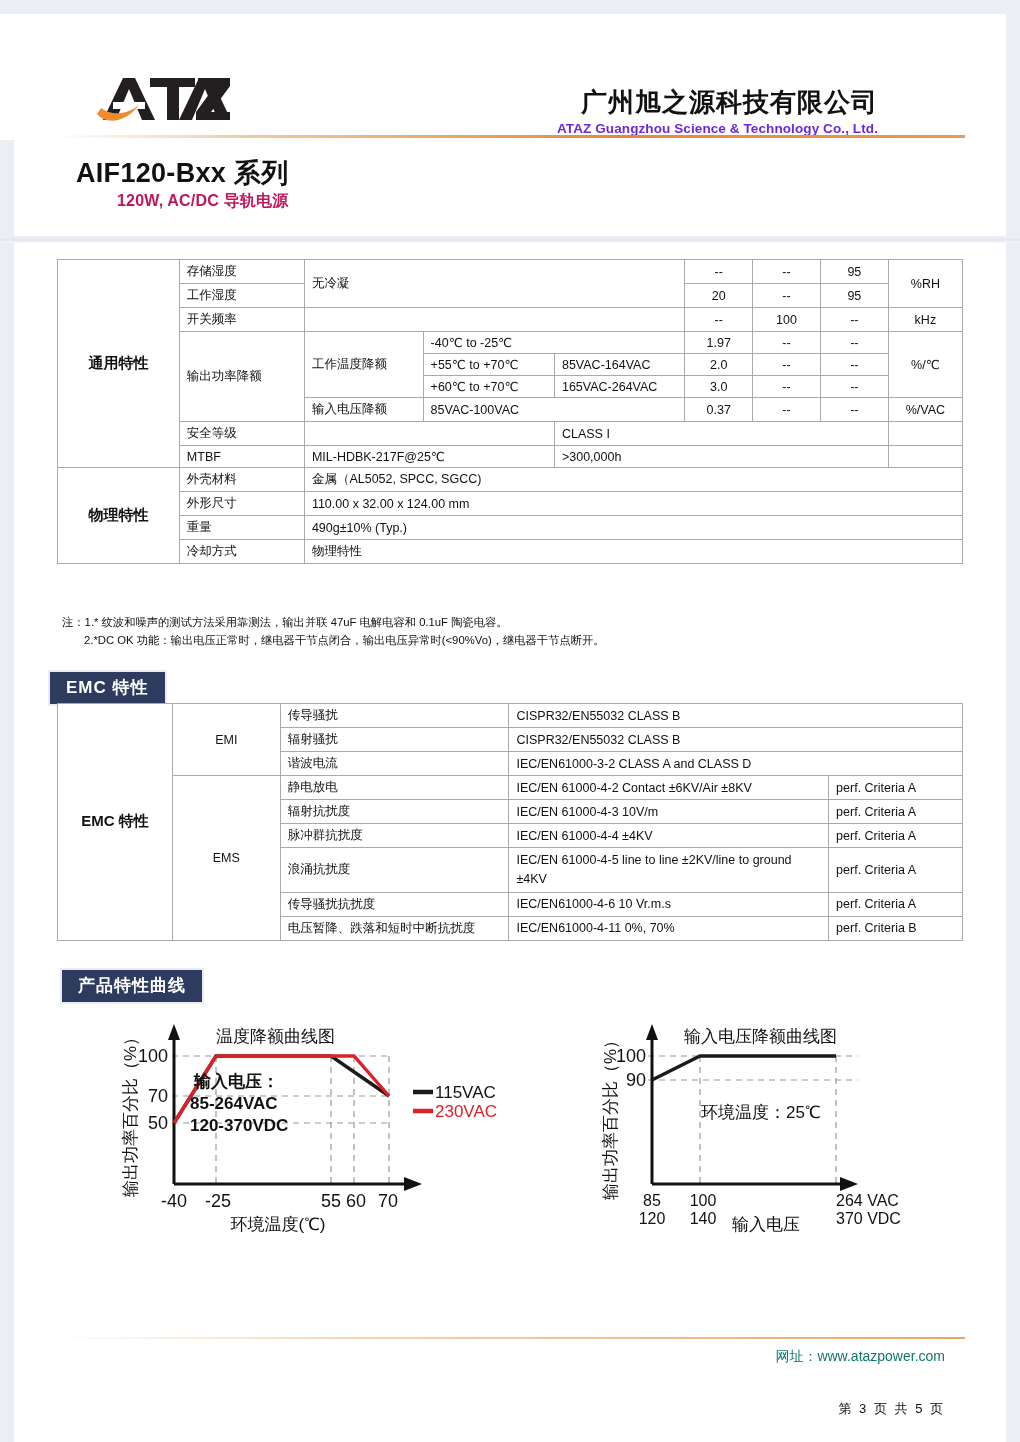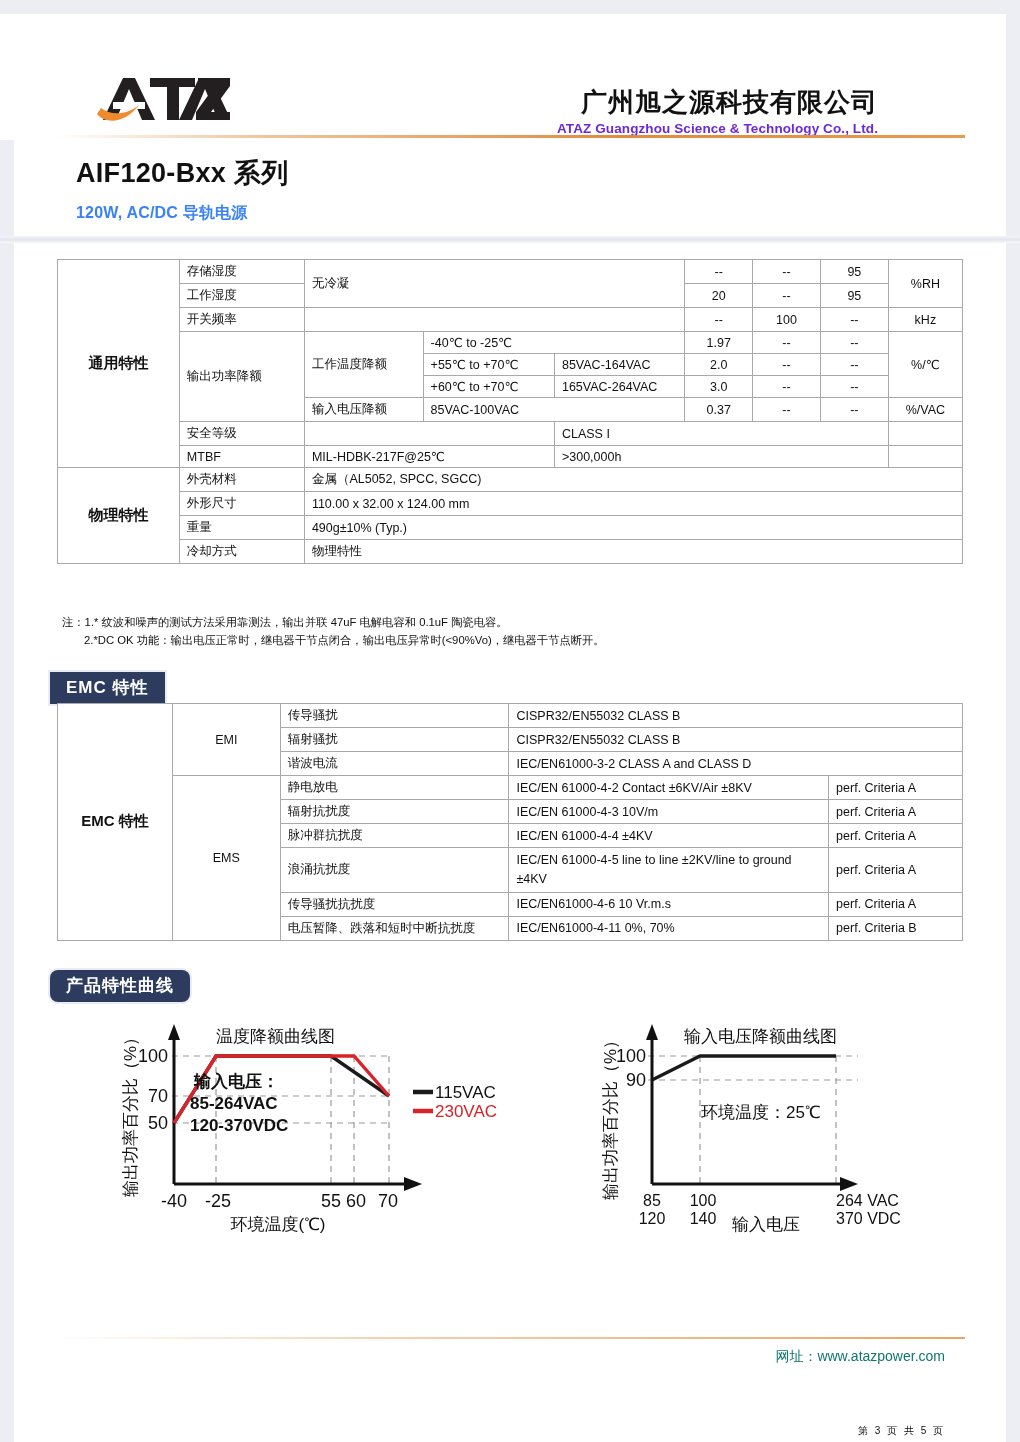--- a/index.html
+++ b/index.html
@@ -29,21 +29,21 @@
   .company-cn { font-size:26px; font-weight:700; letter-spacing:1px; color:#111; line-height:1.1; }
   .company-en { font-size:13.5px; font-weight:600; color:#6d28d9; margin-top:4px; letter-spacing:.1px; }
   .rule-grad {
     position:absolute; left:55px; top:135px; width:910px; height:2.5px;
     background:linear-gradient(to right, #ffffff 0%, #f0c8a0 22%, #e08b3c 62%, #e99a4e 100%);
   }
 
   
   .title-block { position:absolute; left:76px; top:155px; }
   .title-main { font-size:27px; font-weight:700; letter-spacing:.3px; color:#111; }
-  .title-sub  { font-size:16px; font-weight:600; color:#3b82f6; margin-top:12px; letter-spacing:.2px; }
+  .title-sub  { font-size:16px; font-weight:600; color:#be185d; letter-spacing:.2px;text-align:right; }
   .band { position:absolute; left:0; top:236px; width:1020px; height:7px;
           background:linear-gradient(to bottom,#f2f3f7 0%, #e3e6ee 55%, #f7f8fb 100%); }
 
   
   table.spec {
     position:absolute; border-collapse:collapse;
     font-size:12.5px; color:#111; background:#fff;
   }
   table.spec td { border:1px solid #a9a9a9; padding:3px 7px; vertical-align:middle; }
   td.cat { font-weight:700; font-size:15px; text-align:center; }
@@ -63,21 +63,21 @@
     padding:4px 16px 5px 16px;
     letter-spacing:1px;
     box-shadow: 0 0 0 2px #e9ecf3;
   }
 
   
   .chart-area { position:absolute; left:0; top:1000px; width:1020px; height:230px; }
   .foot-rule { position:absolute; left:55px; top:1337px; width:910px; height:2px;
                background:linear-gradient(to right,#ffffff 0%, #f4d3b2 35%, #e9a461 100%); }
   .website { position:absolute; right:75px; top:1348px; font-size:14px; color:#0f766e; }
-  .pagenum { position:absolute; right:75px; top:1400px; font-size:10px; color:#111; letter-spacing:2px;margin-top:24px; }
+  .pagenum { position:absolute; right:75px; top:1400px; font-size:13px; color:#111; letter-spacing:2px; }
   .footer-tint { position:absolute; left:0; top:1330px; width:1020px; height:112px; background:#eceef4; z-index:-1;}
 </style>
 </head>
 <body>
 
 <div class="page">
   <div class="edge-top"></div>
   <div class="edge-left"></div>
   <div class="edge-right"></div>
   <div class="footer-tint"></div>
@@ -264,21 +264,21 @@
         <td class="lbl">perf. Criteria A</td>
       </tr>
       <tr>
         <td class="lbl">电压暂降、跌落和短时中断抗扰度</td>
         <td class="lbl">IEC/EN61000-4-11   0%, 70%</td>
         <td class="lbl">perf. Criteria B</td>
       </tr>
     </tbody>
   </table>
 
-  <div class="sec-pill" style="left:50px; top:970px;border-radius:8px;">产品特性曲线</div>
+  <div class="sec-pill" style="left:62px; top:970px;">产品特性曲线</div>
 
   <div class="chart-area">
 
     <svg width="470" height="230" viewBox="0 0 470 230" style="position:absolute; left:120px; top:8px;">
 
       <g stroke="#9a9a9a" stroke-width="1.2" stroke-dasharray="6,5" fill="none">
         <line x1="52" y1="48" x2="270" y2="48"></line>
         <line x1="52" y1="88" x2="270" y2="88"></line>
         <line x1="52" y1="115" x2="270" y2="115"></line>
         <line x1="96" y1="48" x2="96" y2="175"></line>

